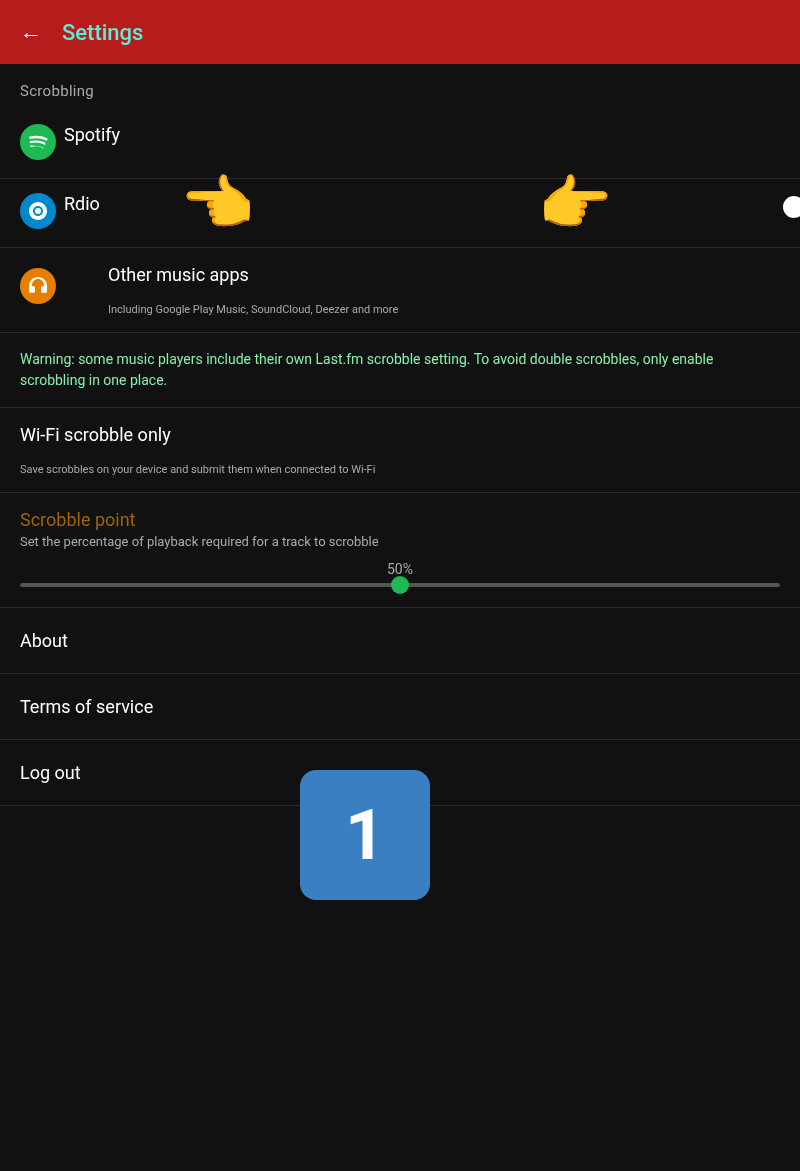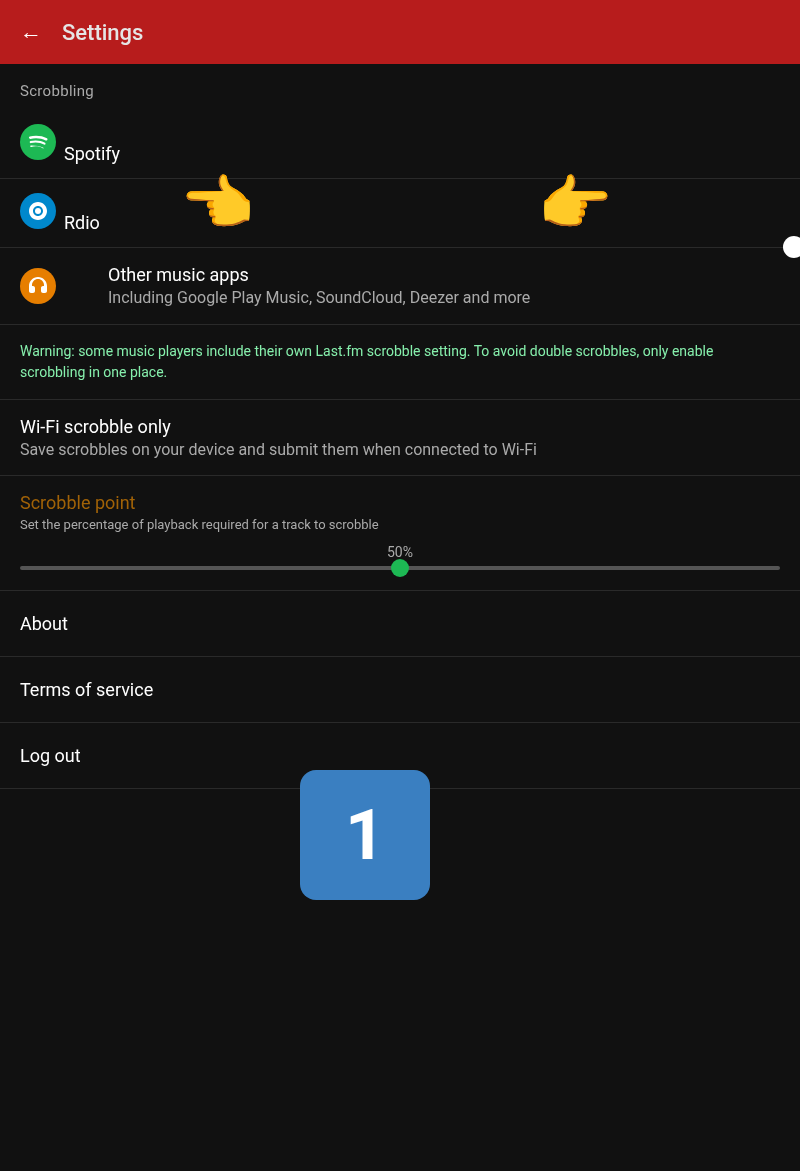--- a/index.html
+++ b/index.html
@@ -22,55 +22,55 @@
       gap: 20px;
     }
     .header-back-icon {
       color: #fff;
       font-size: 22px;
       cursor: pointer;
     }
     .header-title {
       font-size: 22px;
       font-weight: 500;
-      color: #e5e5e5;
+      color: #5eead4;
     }
 
     
     .section-label {
       padding: 18px 20px 10px 20px;
       font-size: 15px;
       color: #aaaaaa;
       letter-spacing: 0.3px;
     }
 
     
     .settings-row {
       display: flex;
-      align-items: flex-end;
+      align-items: flex-start;
       padding: 14px 20px;
       border-bottom: 1px solid #2a2a2a;
       min-height: 64px;
     }
     .settings-row-icon {
       width: 44px;
       flex-shrink: 0;
     }
     .settings-row-content {
       flex: 1;
     }
     .settings-row-title {
       font-size: 18px;
       color: #ffffff;
       font-weight: 400;
     }
     .settings-row-subtitle {
-      font-size: 16px;
+      font-size: 11px;
       color: #aaaaaa;
-      margin-top: 3px;
+      margin-top: 18px;
     }
     .settings-row-control {
       flex-shrink: 0;
       margin-left: 12px;
     }
 
     
     .toggle {
       position: relative;
       width: 52px;

